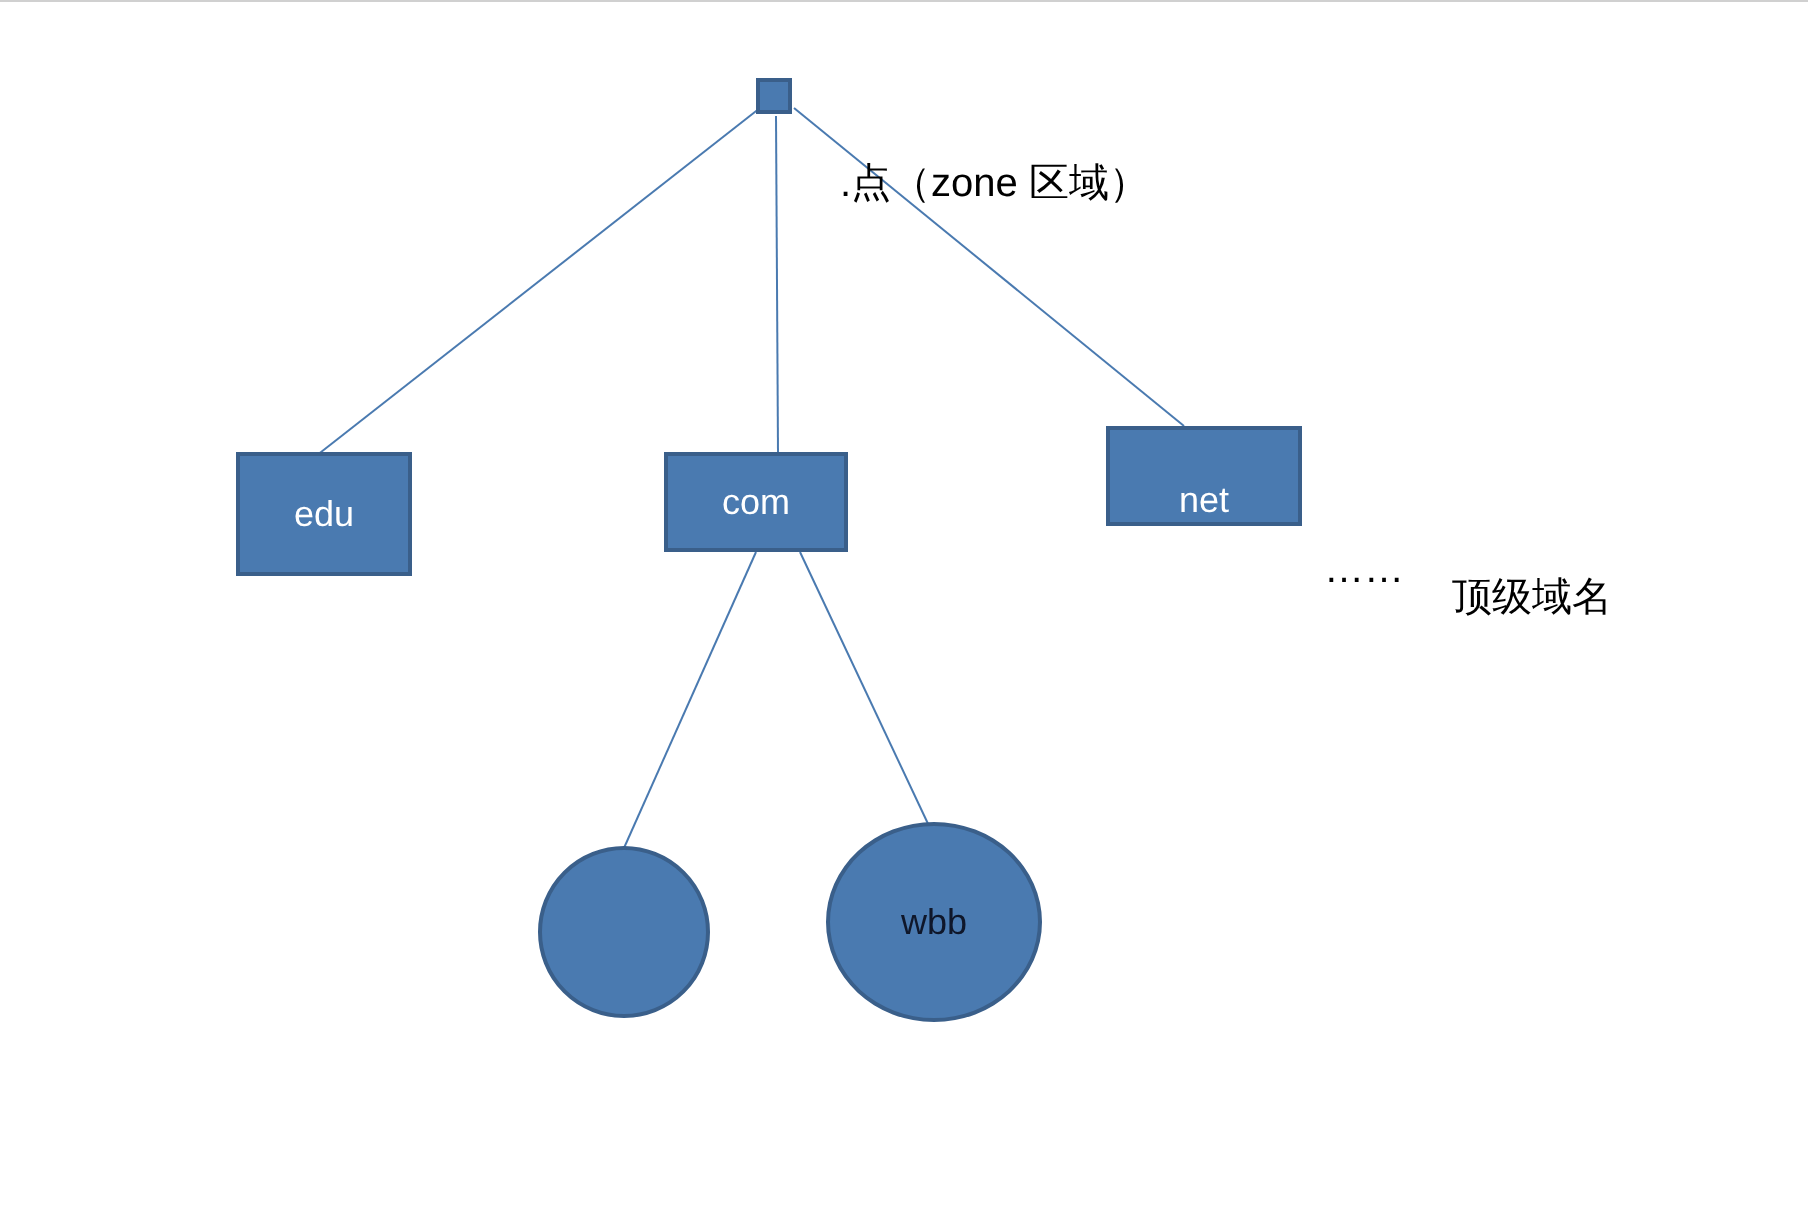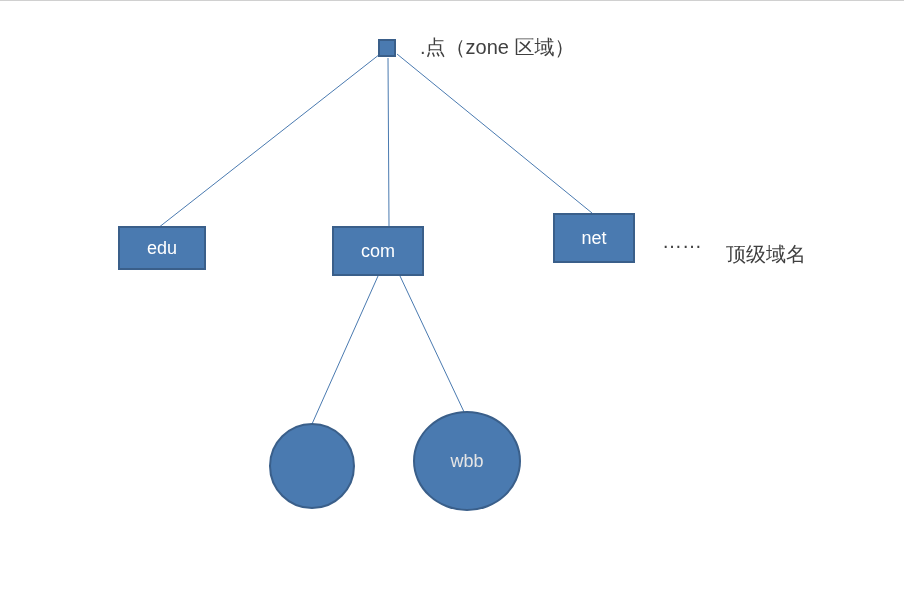--- a/index.html
+++ b/index.html
@@ -23,30 +23,31 @@
       display: flex;
       align-items: center;
       justify-content: center;
       font-size: 18px;
     }
     .node-circle {
       position: absolute;
       background: #4a7ab0;
       border: 2px solid #3a5f8a;
       border-radius: 50%;
-      color: #e5e5e5;
+      color: #0f172a;
       display: flex;
       align-items: center;
       justify-content: center;
       font-size: 18px;
     }
     .label {
       position: absolute;
-      color: #404040;
+      color: #000000;
       font-size: 20px;
+      margin-top: 44px;
     }
     .connector-line {
       position: absolute;
       stroke: #4a7ab0;
       stroke-width: 1;
       fill: none;
     }
     svg.lines {
       position: absolute;
       top: 0;
@@ -64,29 +65,29 @@
   <line x1="388" y1="57" x2="389" y2="225" class="connector-line"></line>
   <line x1="397" y1="53" x2="592" y2="212" class="connector-line"></line>
   <line x1="378" y1="275" x2="312" y2="423" class="connector-line"></line>
   <line x1="400" y1="275" x2="465" y2="413" class="connector-line"></line>
 </svg>
 
 <div class="node-box" style="left:378px; top:38px; width:18px; height:18px;"></div>
 
 <div class="label" style="left:420px; top:33px;">.点（zone 区域）</div>
 
-<div class="node-box" style="left:118px; top:225px; width:88px; height:44px;">
+<div class="node-box" style="left:118px; top:225px; width:88px; height:62px;">
   <span>edu</span>
 </div>
 
 <div class="node-box" style="left:332px; top:225px; width:92px; height:50px;">
   <span>com</span>
 </div>
 
-<div class="node-box" style="left:553px; top:212px; width:82px; height:50px;">
+<div class="node-box" style="left:553px; top:212px; width:98px; height:50px;align-items:flex-end;">
   <span>net</span>
 </div>
 
 <div class="label" style="left:662px; top:229px;">……</div>
 
 <div class="label" style="left:726px; top:240px;">顶级域名</div>
 
 <div class="node-circle" style="left:269px; top:422px; width:86px; height:86px;">
   <span></span>
 </div>

